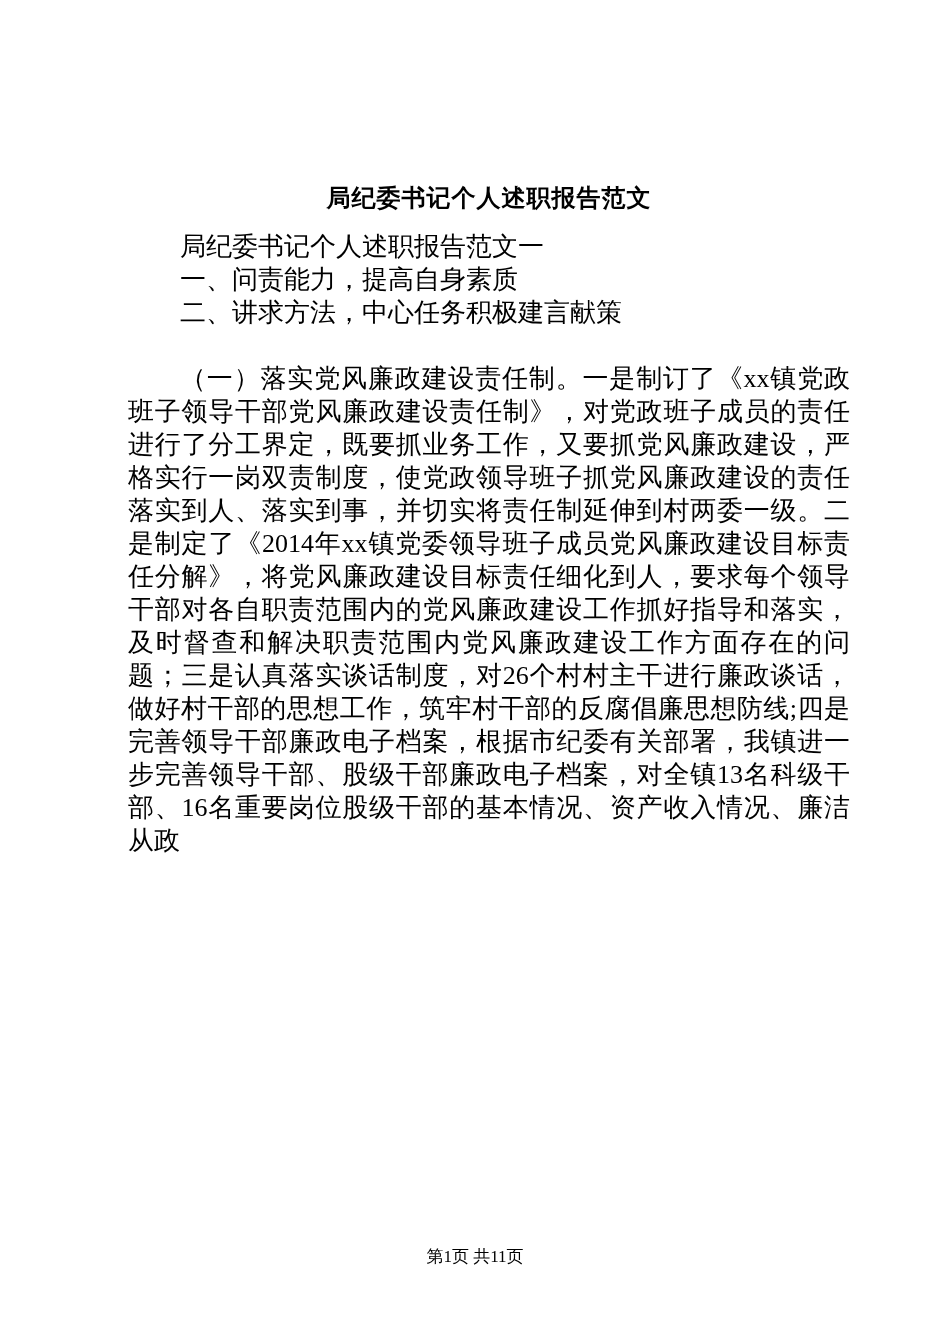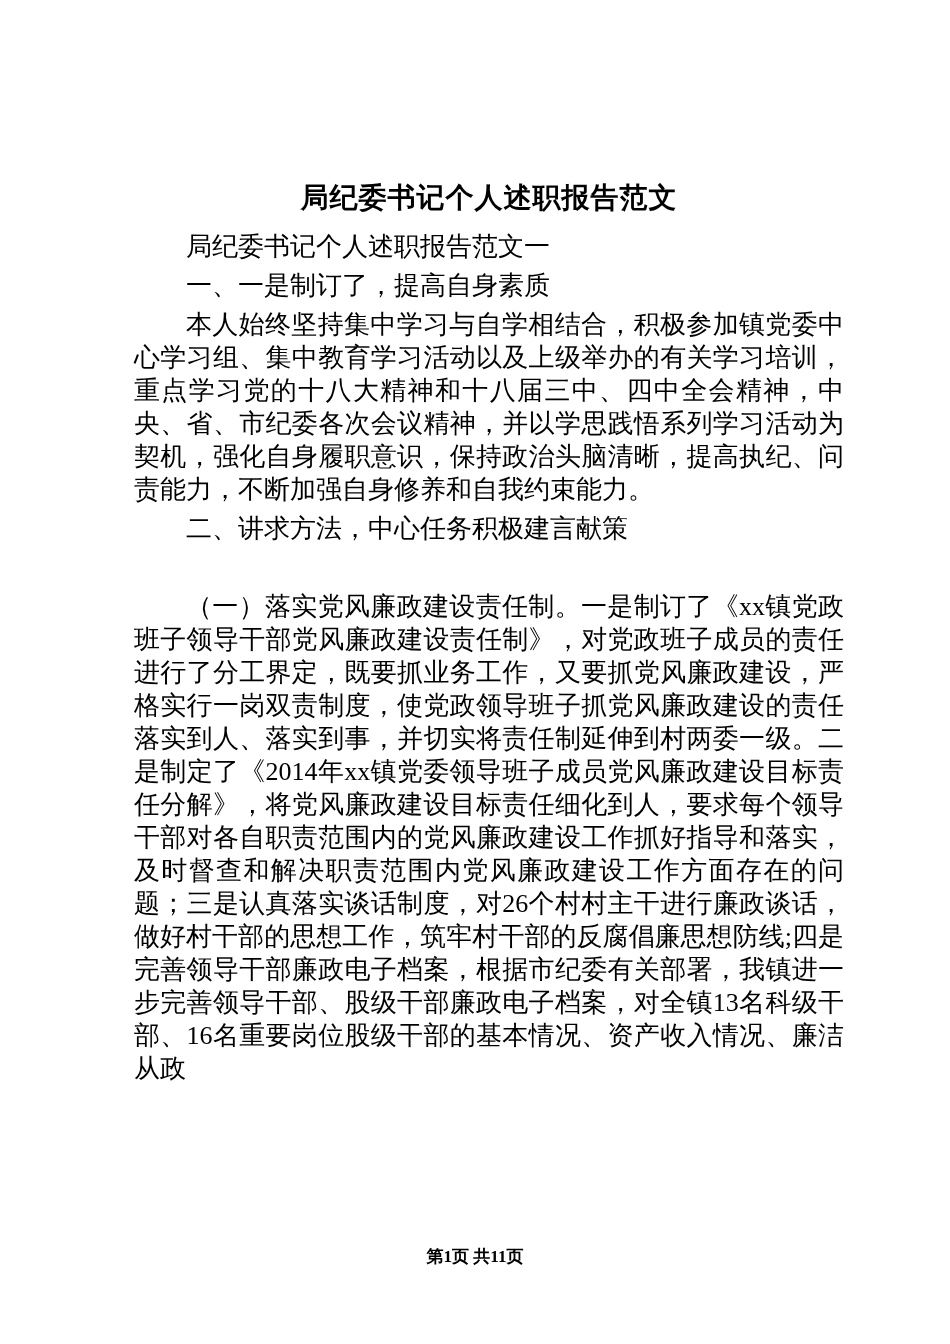--- a/index.html
+++ b/index.html
@@ -18,63 +18,61 @@
   .page {
     position: relative;
     width: 950px;
     height: 1344px;
     box-sizing: border-box;
     padding: 178px 100px 0 128px;
     background: #ffffff;
   }
   .doc-title {
     margin: 0 0 12px 0;
-    font-size: 28px;
+    font-size: 24px;
     line-height: 40px;
     font-weight: bold;
     text-align: center;
     letter-spacing: 1px;
   }
   .doc-body {
     width: 100%;
   }
   .para {
-    margin: 6px;
+    margin: 0;
     font-size: 26px;
     line-height: 33px;
     text-indent: 2em;
     text-align: justify;
     text-justify: inter-character;
     word-break: break-all;
   }
   .para.empty {
     height: 33px;
   }
   .page-footer {
     position: absolute;
     left: 0;
     top: 1246px;
     width: 950px;
     text-align: center;
     font-size: 17px;
     line-height: 22px;
     color: #000000;
-    font-weight: bold;
   }
 </style>
 </head>
 <body>
 
 <div class="page">
   <h1 class="doc-title">局纪委书记个人述职报告范文</h1>
 
   <div class="doc-body" id="doc-body">
       <p class="para">局纪委书记个人述职报告范文一</p>
-      <p class="para">一、一是制订了，提高自身素质</p>
-      <p class="para">本人始终坚持集中学习与自学相结合，积极参加镇党委中心学习组、集中教育学习活动以及上级举办的有关学习培训，重点学习党的十八大精神和十八届三中、四中全会精神，中央、省、市纪委各次会议精神，并以学思践悟系列学习活动为契机，强化自身履职意识，保持政治头脑清晰，提高执纪、问责能力，不断加强自身修养和自我约束能力。</p>
+      <p class="para">一、问责能力，提高自身素质</p>
       <p class="para">二、讲求方法，中心任务积极建言献策</p>
       <p class="para empty"></p>
       <p class="para">（一）落实党风廉政建设责任制。一是制订了《xx镇党政班子领导干部党风廉政建设责任制》，对党政班子成员的责任进行了分工界定，既要抓业务工作，又要抓党风廉政建设，严格实行一岗双责制度，使党政领导班子抓党风廉政建设的责任落实到人、落实到事，并切实将责任制延伸到村两委一级。二是制定了《2014年xx镇党委领导班子成员党风廉政建设目标责任分解》，将党风廉政建设目标责任细化到人，要求每个领导干部对各自职责范围内的党风廉政建设工作抓好指导和落实，及时督查和解决职责范围内党风廉政建设工作方面存在的问题；三是认真落实谈话制度，对26个村村主干进行廉政谈话，做好村干部的思想工作，筑牢村干部的反腐倡廉思想防线;四是完善领导干部廉政电子档案，根据市纪委有关部署，我镇进一步完善领导干部、股级干部廉政电子档案，对全镇13名科级干部、16名重要岗位股级干部的基本情况、资产收入情况、廉洁从政</p>
     </div>
 
   <div class="page-footer">
     <span>第1页 共11页</span>
   </div>
 </div>
 

